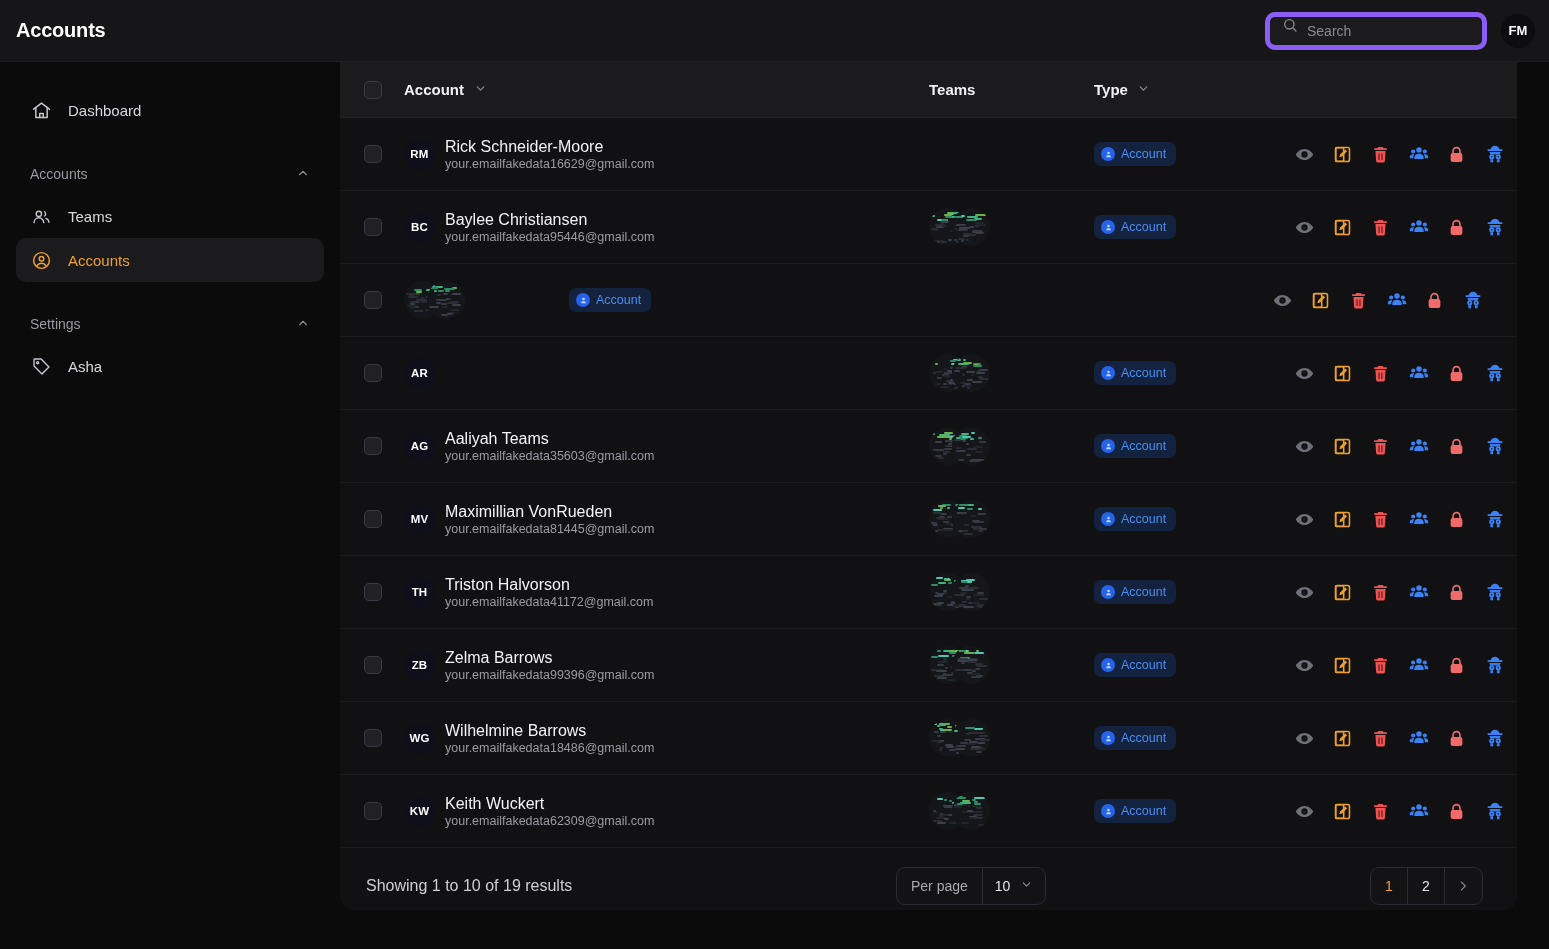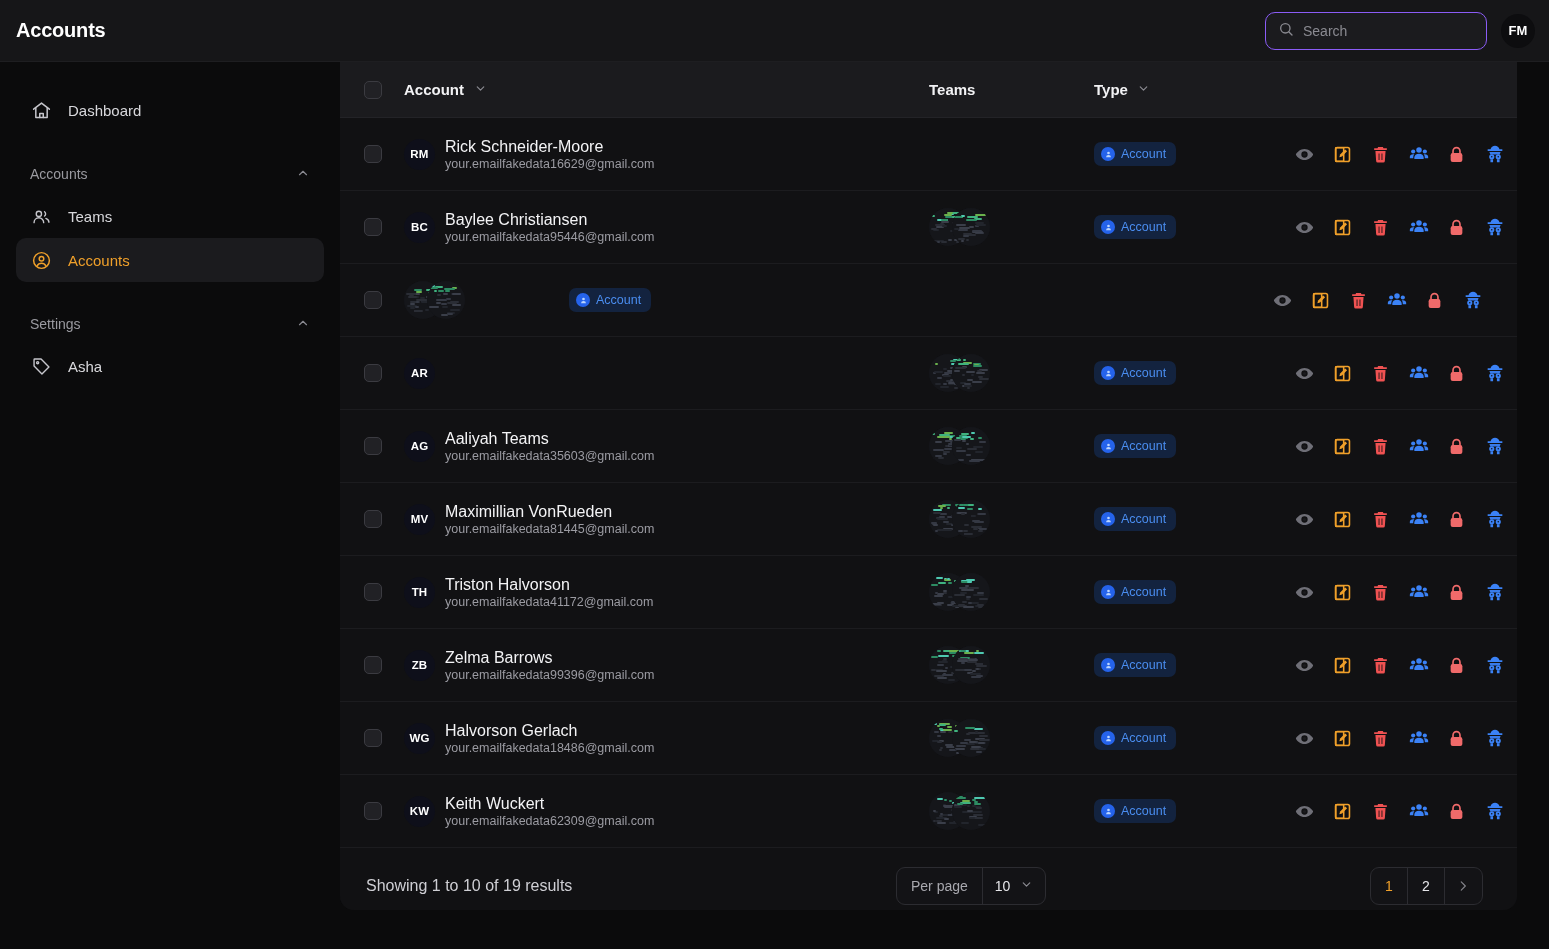--- a/index.html
+++ b/index.html
@@ -23,22 +23,22 @@
   .brand {
     margin-left: 16px; font-size: 20px; font-weight: bold;
     color: #ffffff; letter-spacing: -0.2px;
   }
   .topbar-right {
     margin-left: auto; margin-right: 14px;
     display: flex; align-items: center; gap: 14px;
   }
   .search-box {
     width: 222px; height: 38px; border-radius: 10px;
-    background: #1b1b1e; border: 1px solid #8b5cf6;
-    display: flex; align-items: center; padding: 0 12px; gap: 9px;
+    background: #1b1b1e; border: 5px solid #8b5cf6;
+    display: flex; padding: 0 12px; gap: 9px;
   }
   .search-box svg { flex: none; }
   .search-input {
     background: transparent; border: none; outline: none;
     color: #d4d4d8; font-size: 14px; font-family: "Liberation Sans", sans-serif;
     width: 100%;
   }
   .search-input::placeholder { color: #8a8a91; }
   .user-avatar {
     width: 34px; height: 34px; border-radius: 50%;
@@ -1284,21 +1284,21 @@
             </span>
           </div>
         </div>
         <div class="row">
           <div class="col-check">
             <span class="chk"></span>
           </div>
           <div class="col-account">
             <span class="acct-avatar">WG</span>
             <span class="acct-text">
-              <span class="acct-name">Halvorson Gerlach</span>
+              <span class="acct-name">Wilhelmine Barrows</span>
               <span class="acct-email">your.emailfakedata18486@gmail.com</span>
             </span>
           </div>
           <div class="col-teams">
             <div class="teams-stack">
               <div class="team-thumb t1">
                 <div class="mini">
                   <span class="bar" style="top:30px;left:10px;width:3px;background:#2a2d35"></span>
                   <span class="bar" style="top:4px;left:10px;width:11px;background:#6ab04c"></span>
                   <span class="bar" style="top:6px;left:26px;width:6px;background:#6ab04c"></span>

